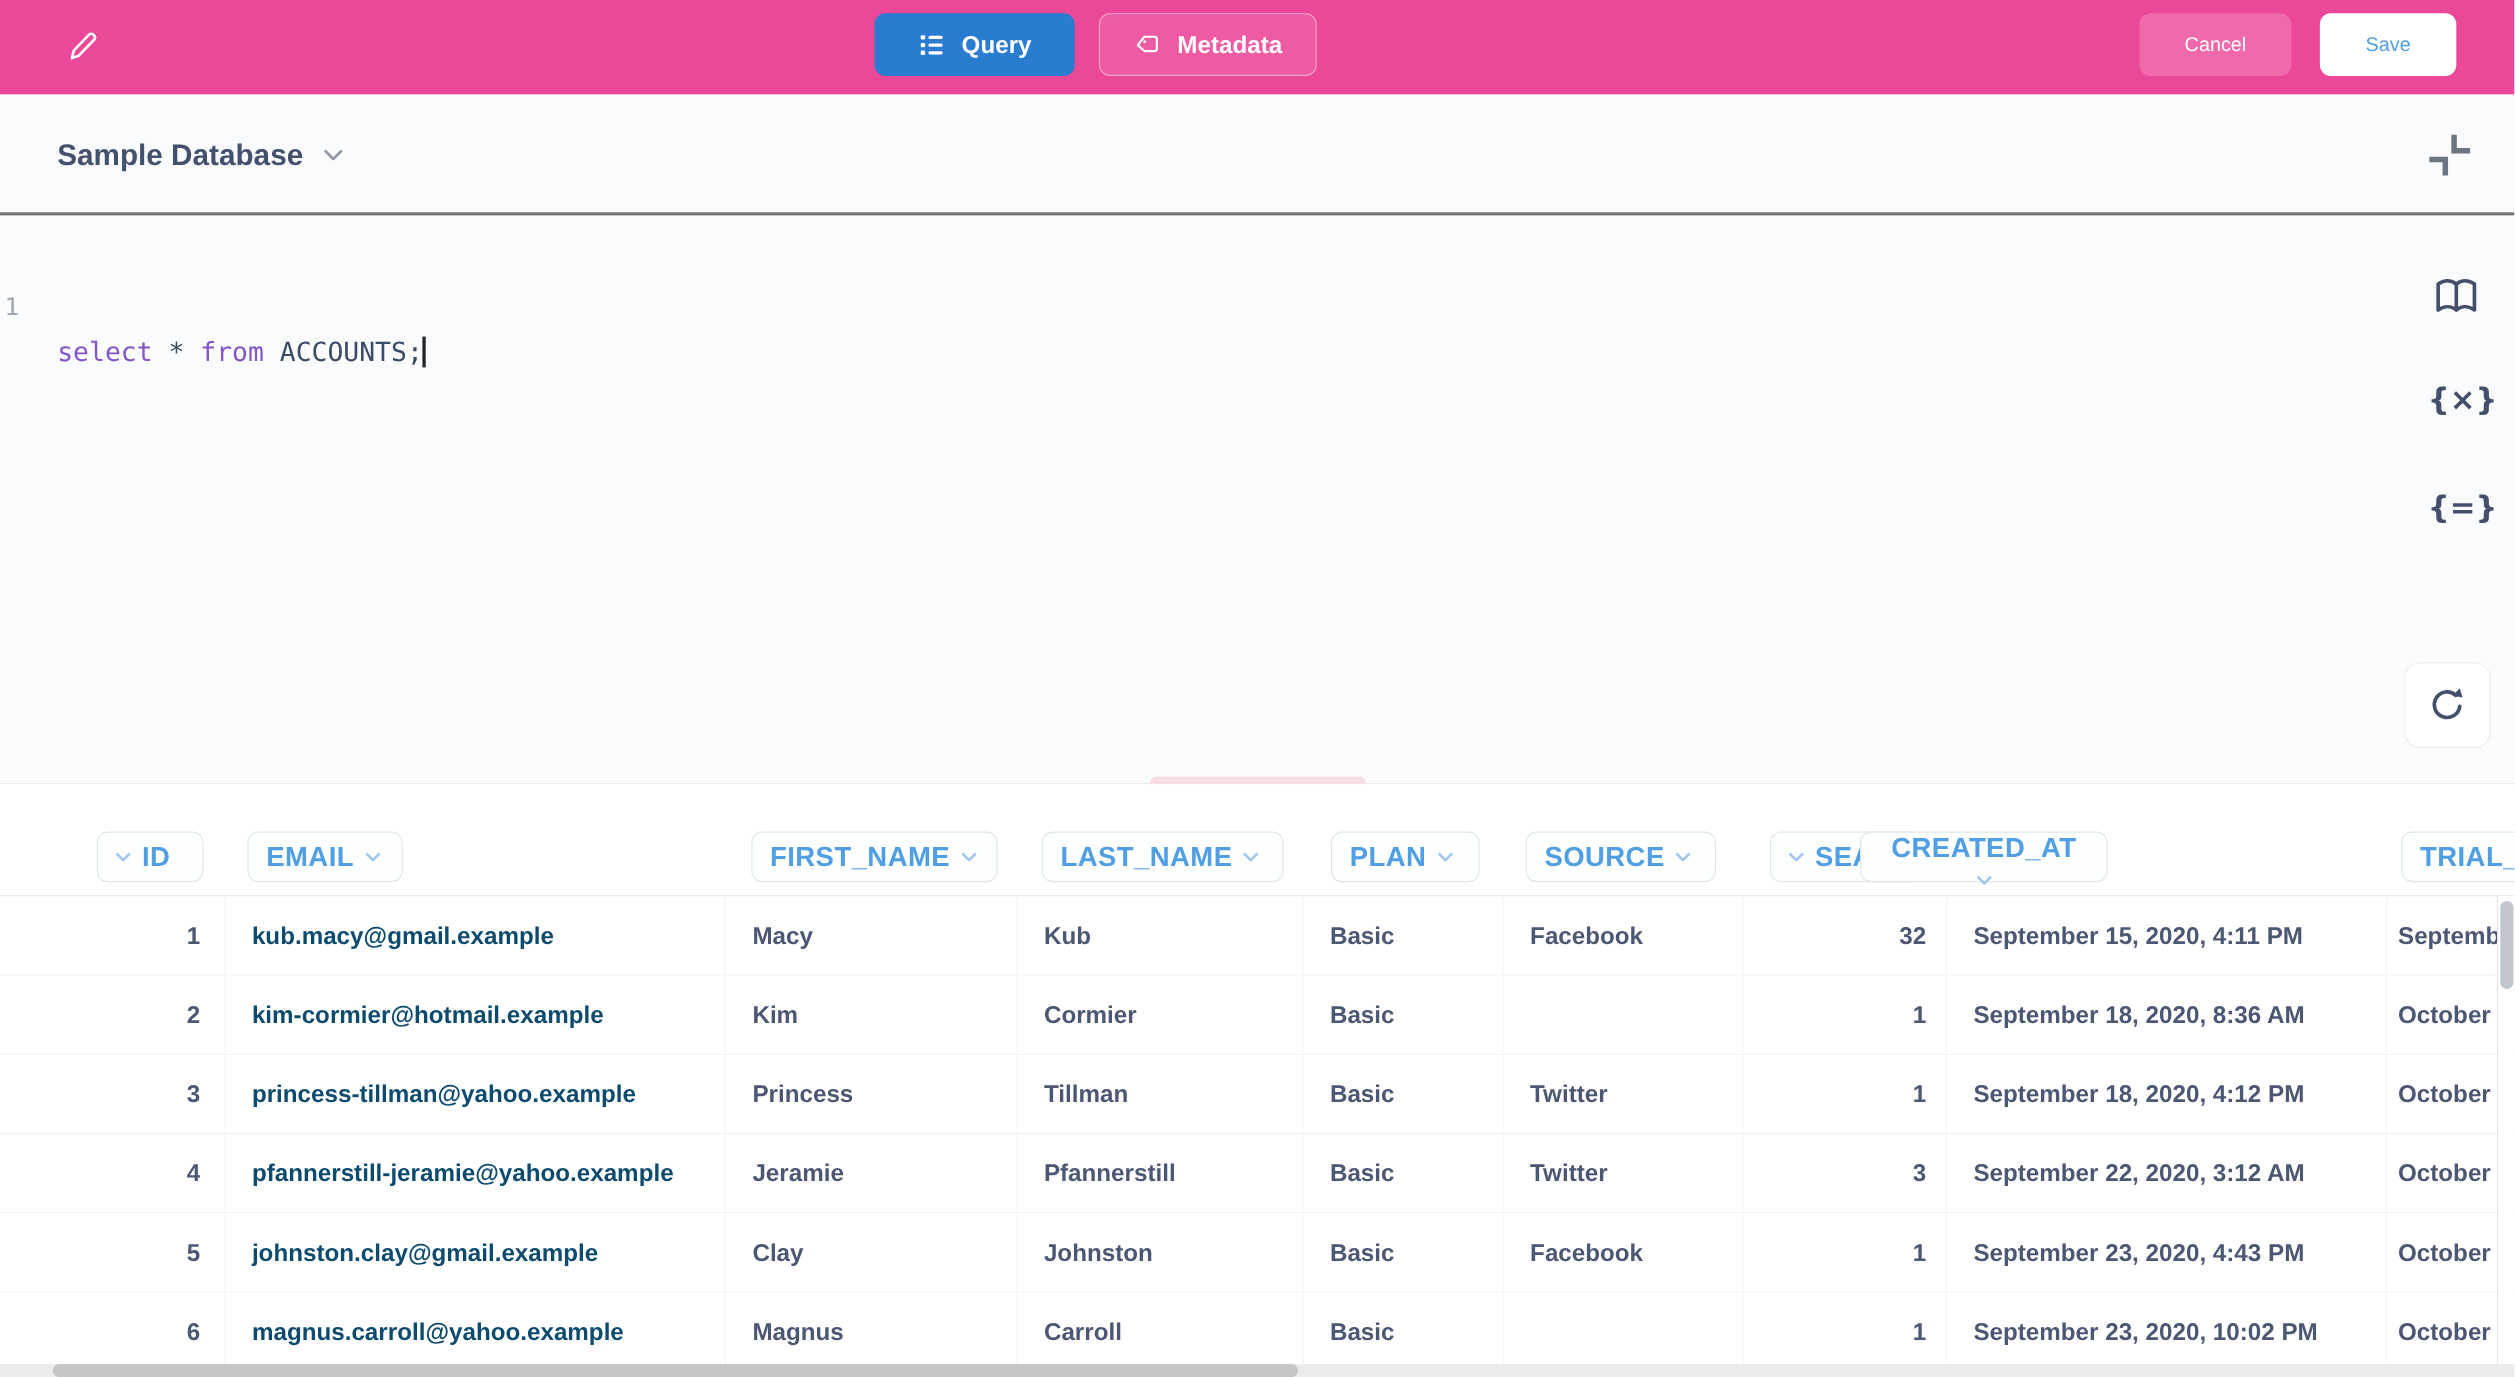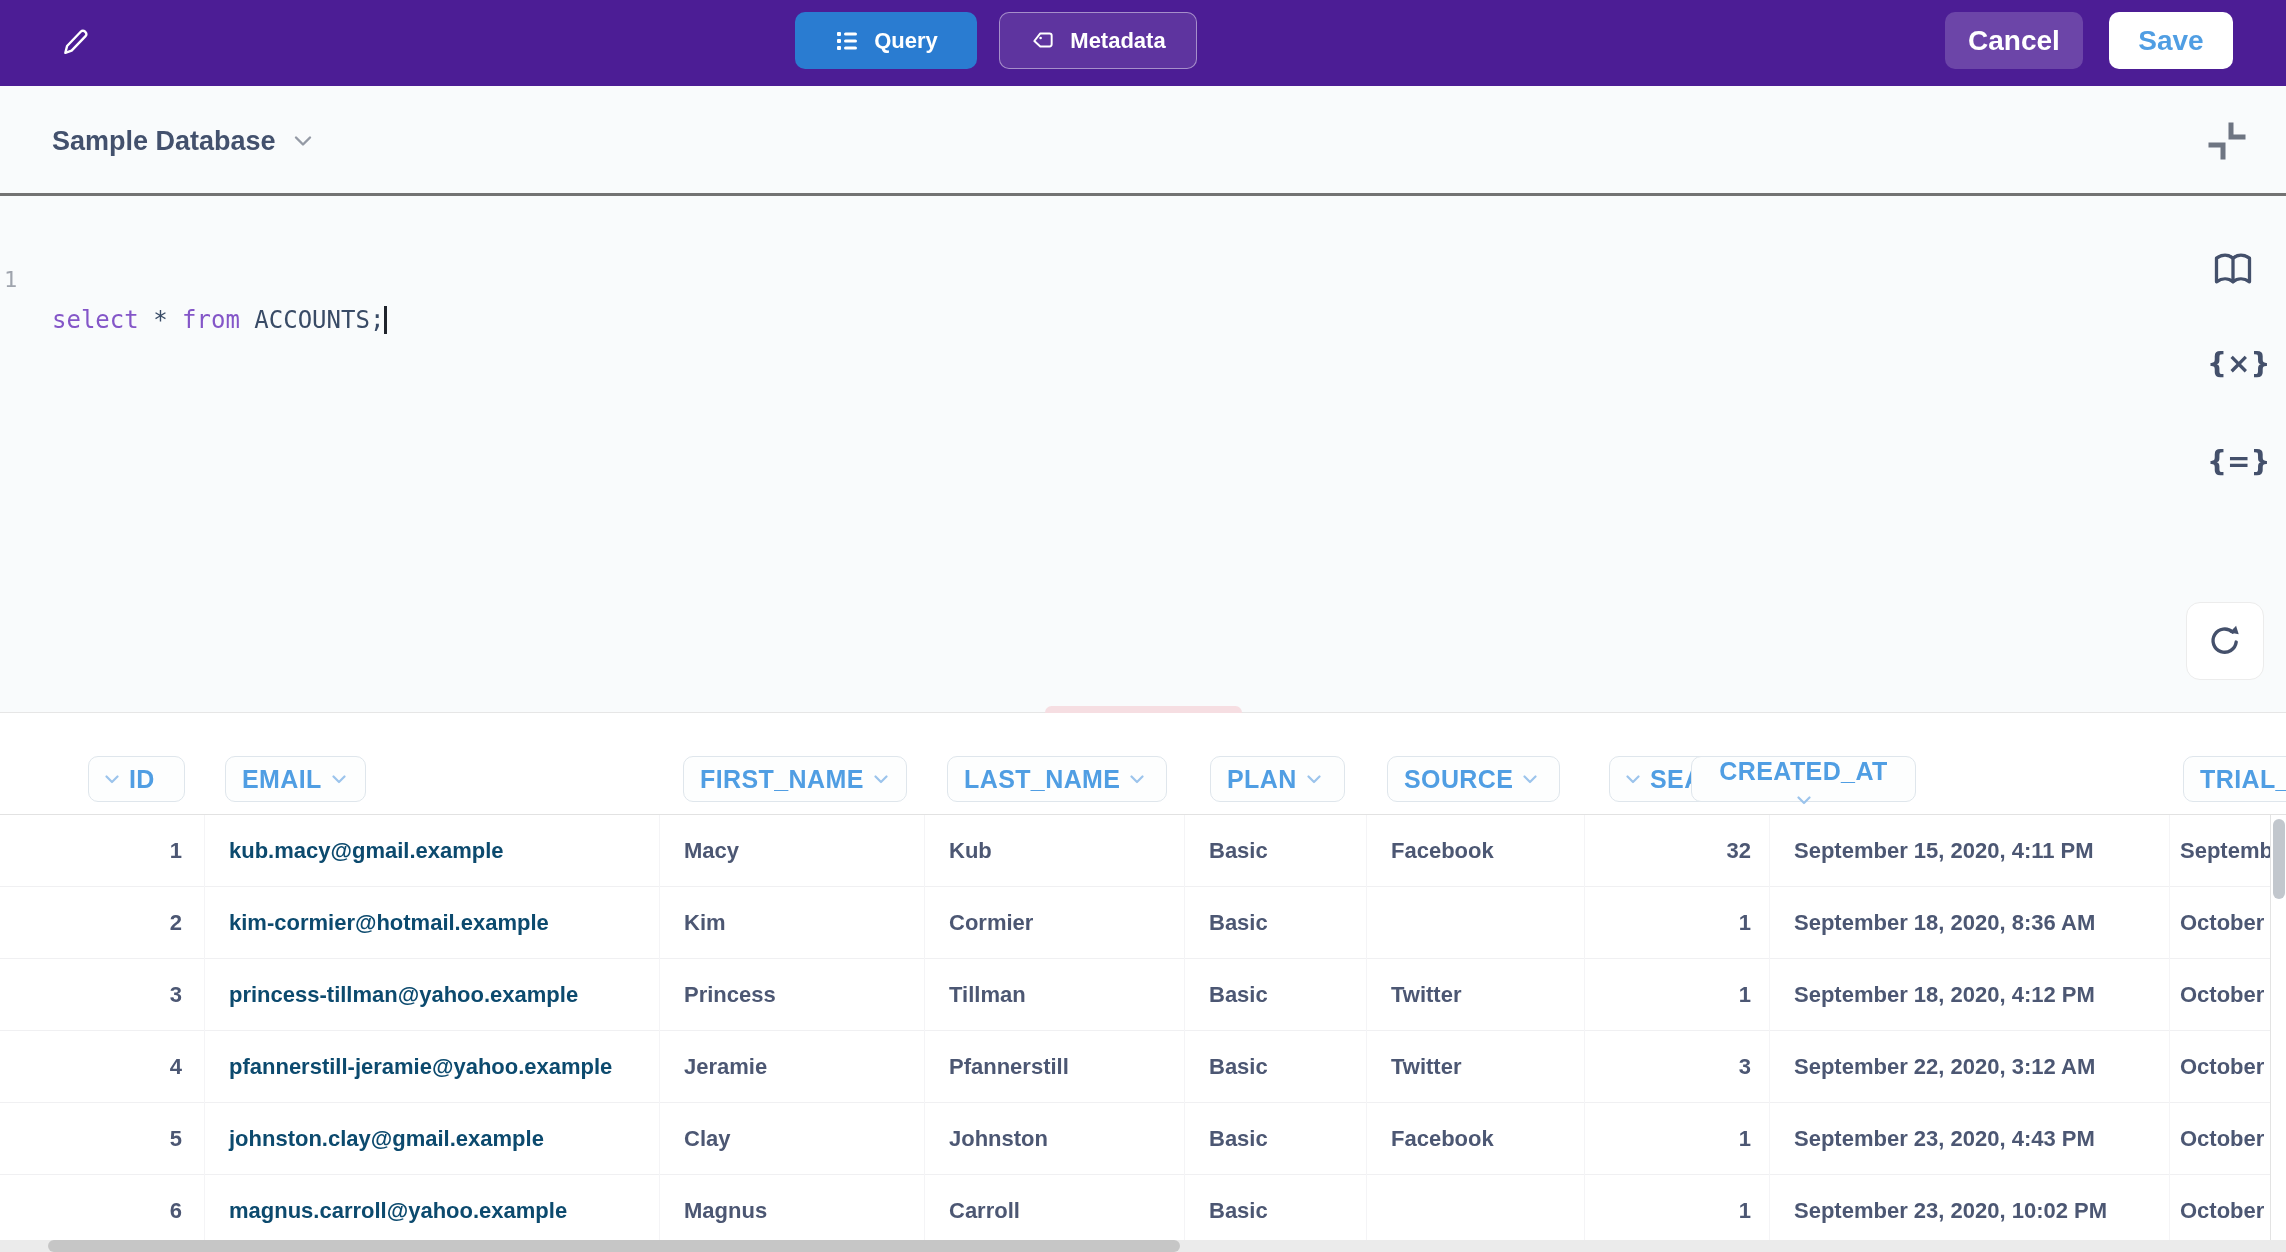--- a/index.html
+++ b/index.html
@@ -1,26 +1,26 @@
 <!DOCTYPE html>
 <html><head>
 <meta charset="utf-8">
 <style>
   html,body{margin:0;padding:0;background:#fff;}
   .app{position:relative;width:2286px;height:1252px;overflow:hidden;
        font-family:"Liberation Sans",sans-serif;color:#4c5773;background:#fff;}
 
   
-  .topbar{position:absolute;left:0;top:0;width:2286px;height:86px;background:#4c1d95;}
+  .topbar{position:absolute;left:0;top:0;width:2286px;height:86px;background:#ec4899;}
   .pencil-btn{position:absolute;left:52px;top:24px;width:36px;height:36px;background:none;border:none;cursor:pointer;}
   .tab{position:absolute;top:12px;height:57px;border-radius:10px;display:flex;align-items:center;justify-content:center;
        gap:14px;font-size:22px;font-weight:bold;color:#fff;border:none;cursor:pointer;font-family:inherit;}
   .tab-query{left:795px;width:182px;background:#2a7cd1;}
   .tab-metadata{left:999px;width:198px;background:rgba(255,255,255,0.10);border:1.5px solid rgba(255,255,255,0.45);}
-  .act-btn{position:absolute;top:12px;height:57px;border:none;border-radius:10px;font-size:28px;font-weight:bold;
+  .act-btn{position:absolute;top:12px;height:57px;border:none;border-radius:10px;font-size:18px;font-weight:normal;
        cursor:pointer;font-family:inherit;}
   .btn-cancel{left:1945px;width:138px;background:rgba(255,255,255,0.18);color:#fff;}
   .btn-save{left:2109px;width:124px;background:#fff;color:#509ee3;}
 
   
   .db-row{position:absolute;left:0;top:86px;width:2286px;height:110px;background:#f9fbfc;border-bottom:3px solid #737373;box-sizing:border-box;}
   .db-picker{position:absolute;left:52px;top:0;height:110px;display:flex;align-items:center;gap:18px;cursor:pointer;}
   .db-name{font-size:27px;font-weight:bold;color:#43516d;}
   .collapse-btn{position:absolute;right:36px;top:29px;width:52px;height:52px;background:none;border:none;cursor:pointer;}
 

